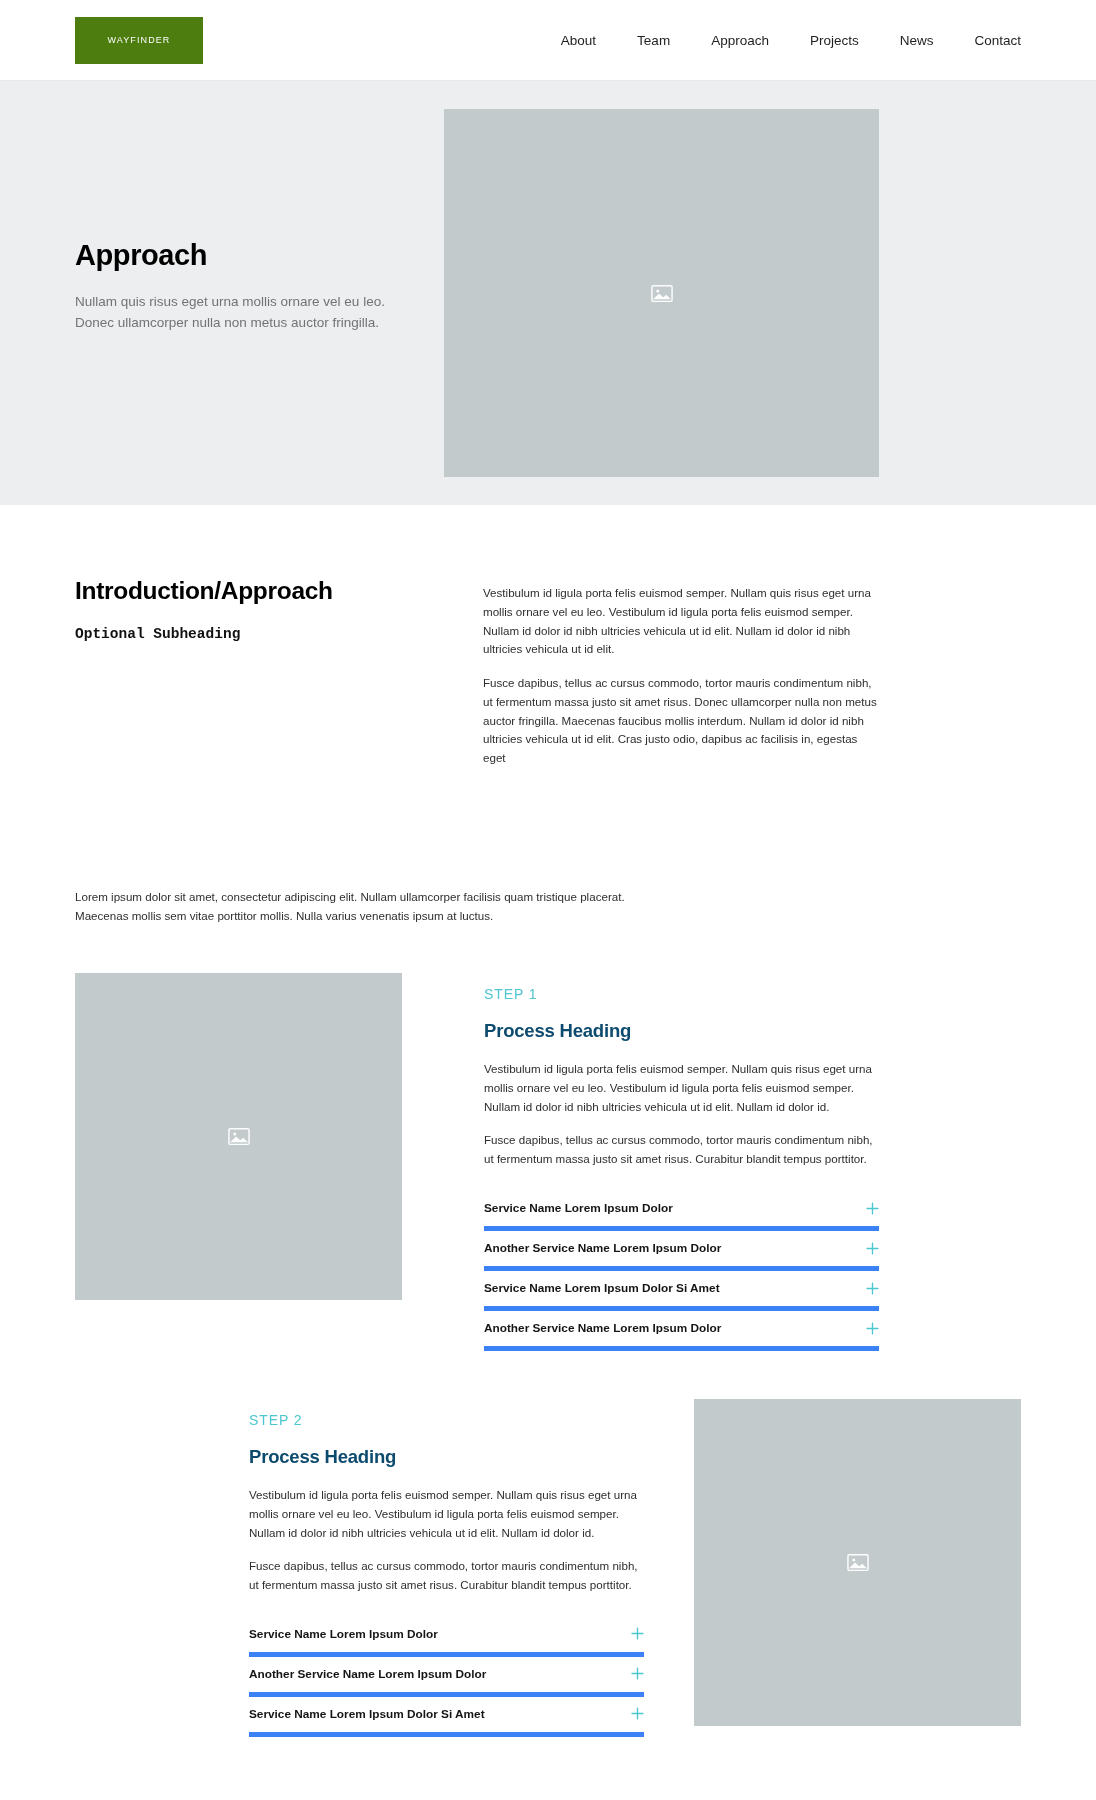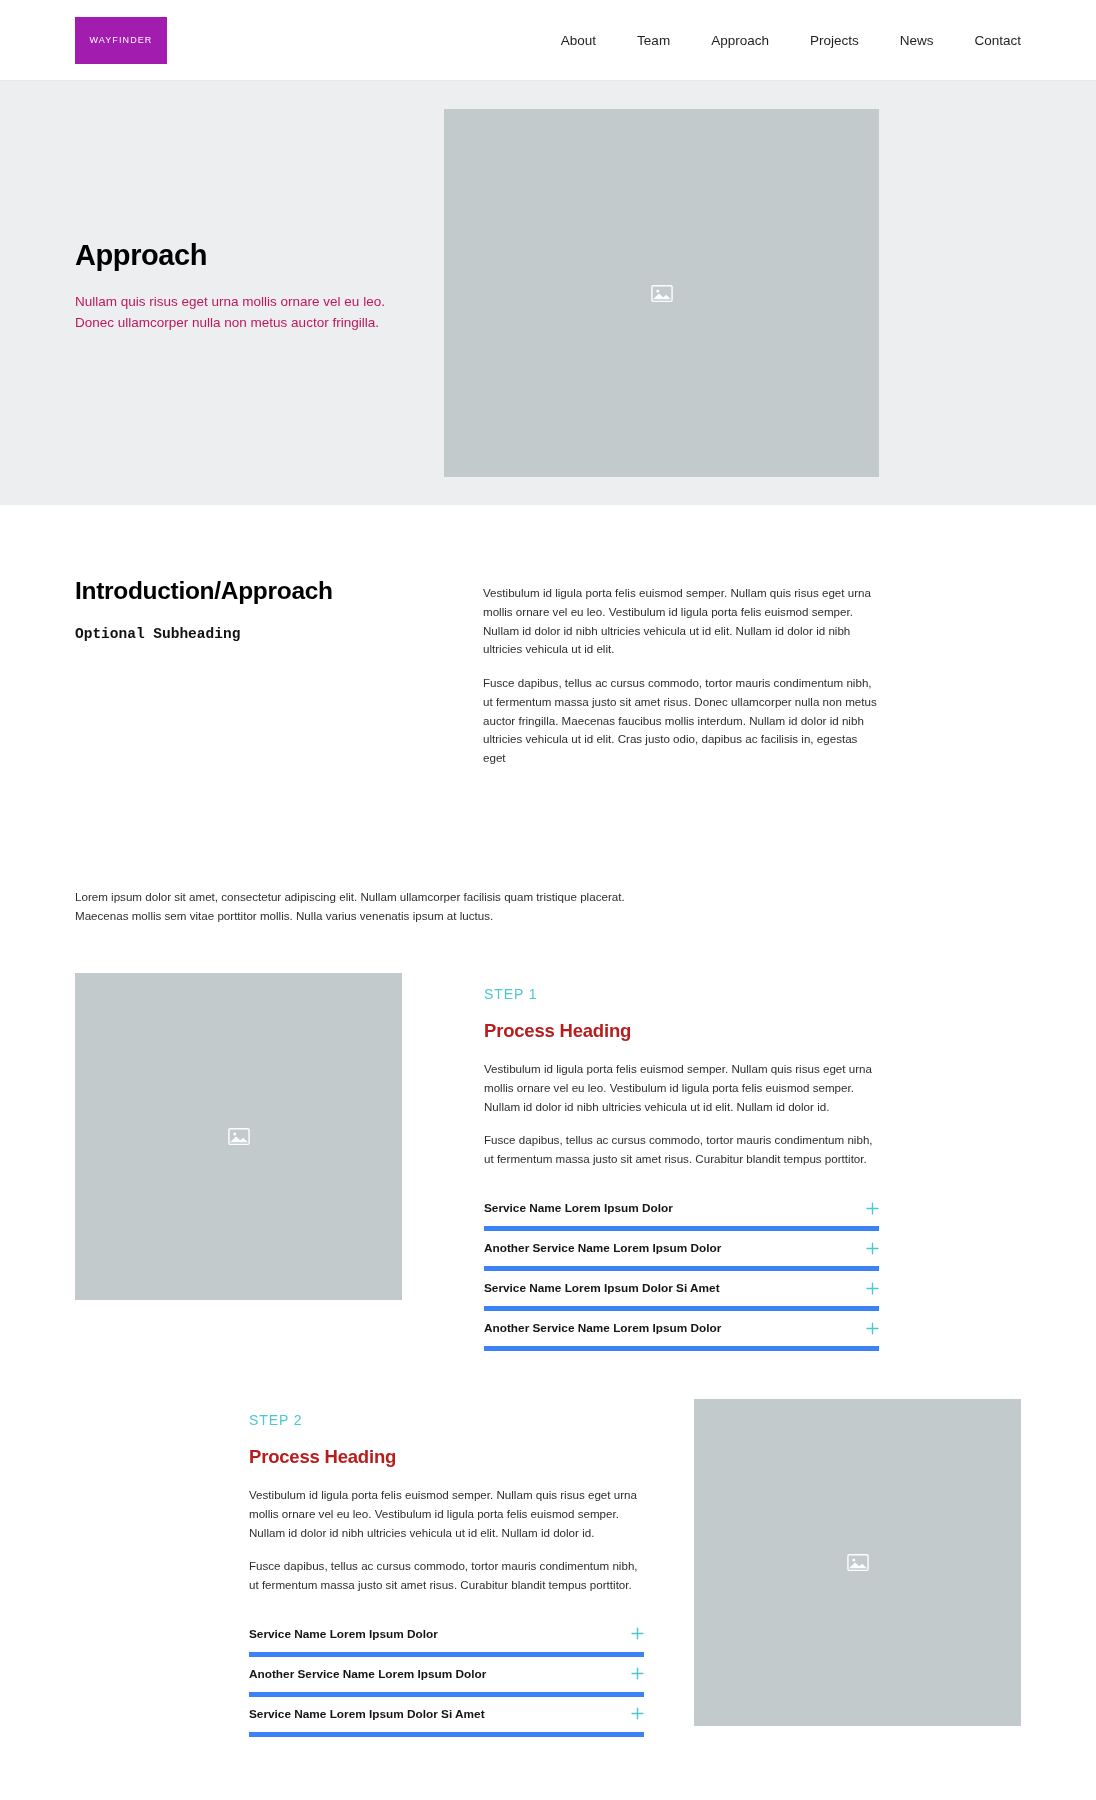--- a/index.html
+++ b/index.html
@@ -19,23 +19,23 @@
   .site-header {
     height: 81px;
     background: #ffffff;
     display: flex;
     align-items: center;
     justify-content: space-between;
     padding: 0 75px 0 75px;
     border-bottom: 1px solid #e6e8e9;
   }
   .logo-box {
-    width: 92px;
+    width: 128px;
     height: 47px;
-    background: #a21caf;
+    background: #4d7c0f;
     display: flex;
     align-items: center;
     justify-content: center;
     margin-left: 0;
   }
   .logo-text {
     color: #ffffff;
     font-size: 9px;
     letter-spacing: 1.1px;
     font-weight: 400;
@@ -75,21 +75,21 @@
     font-size: 29px;
     font-weight: 700;
     letter-spacing: -0.4px;
     color: #000000;
     line-height: 1.1;
     margin-bottom: 20px;
   }
   .hero-sub {
     font-size: 13.5px;
     line-height: 1.55;
-    color: #be185d;
+    color: #737373;
     max-width: 330px;
   }
   .hero-image {
     position: absolute;
     left: 444px;
     top: 28px;
     width: 435px;
     height: 368px;
     background: #c3cacb;
     display: flex;
@@ -182,21 +182,21 @@
     font-size: 14px;
     font-weight: 400;
     letter-spacing: 0.9px;
     color: #4cc6cf;
     margin-bottom: 18px;
   }
   .step-heading {
     font-size: 18.5px;
     font-weight: 700;
     letter-spacing: -0.2px;
-    color: #b91c1c;
+    color: #0c4a6e;
     margin-bottom: 18px;
   }
   .step-p {
     font-size: 11.6px;
     line-height: 1.62;
     color: #2e2e2e;
   }
   .step-p + .step-p { margin-top: 15px; }
 
   .service-list { margin-top: 22px; }

